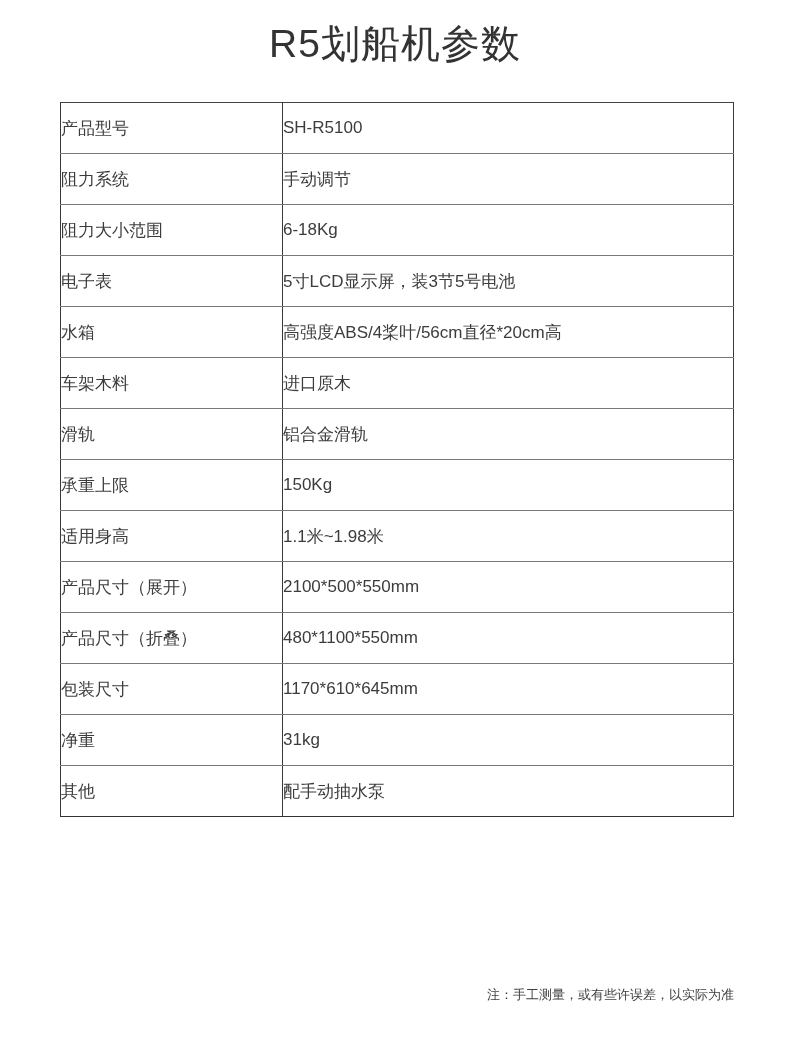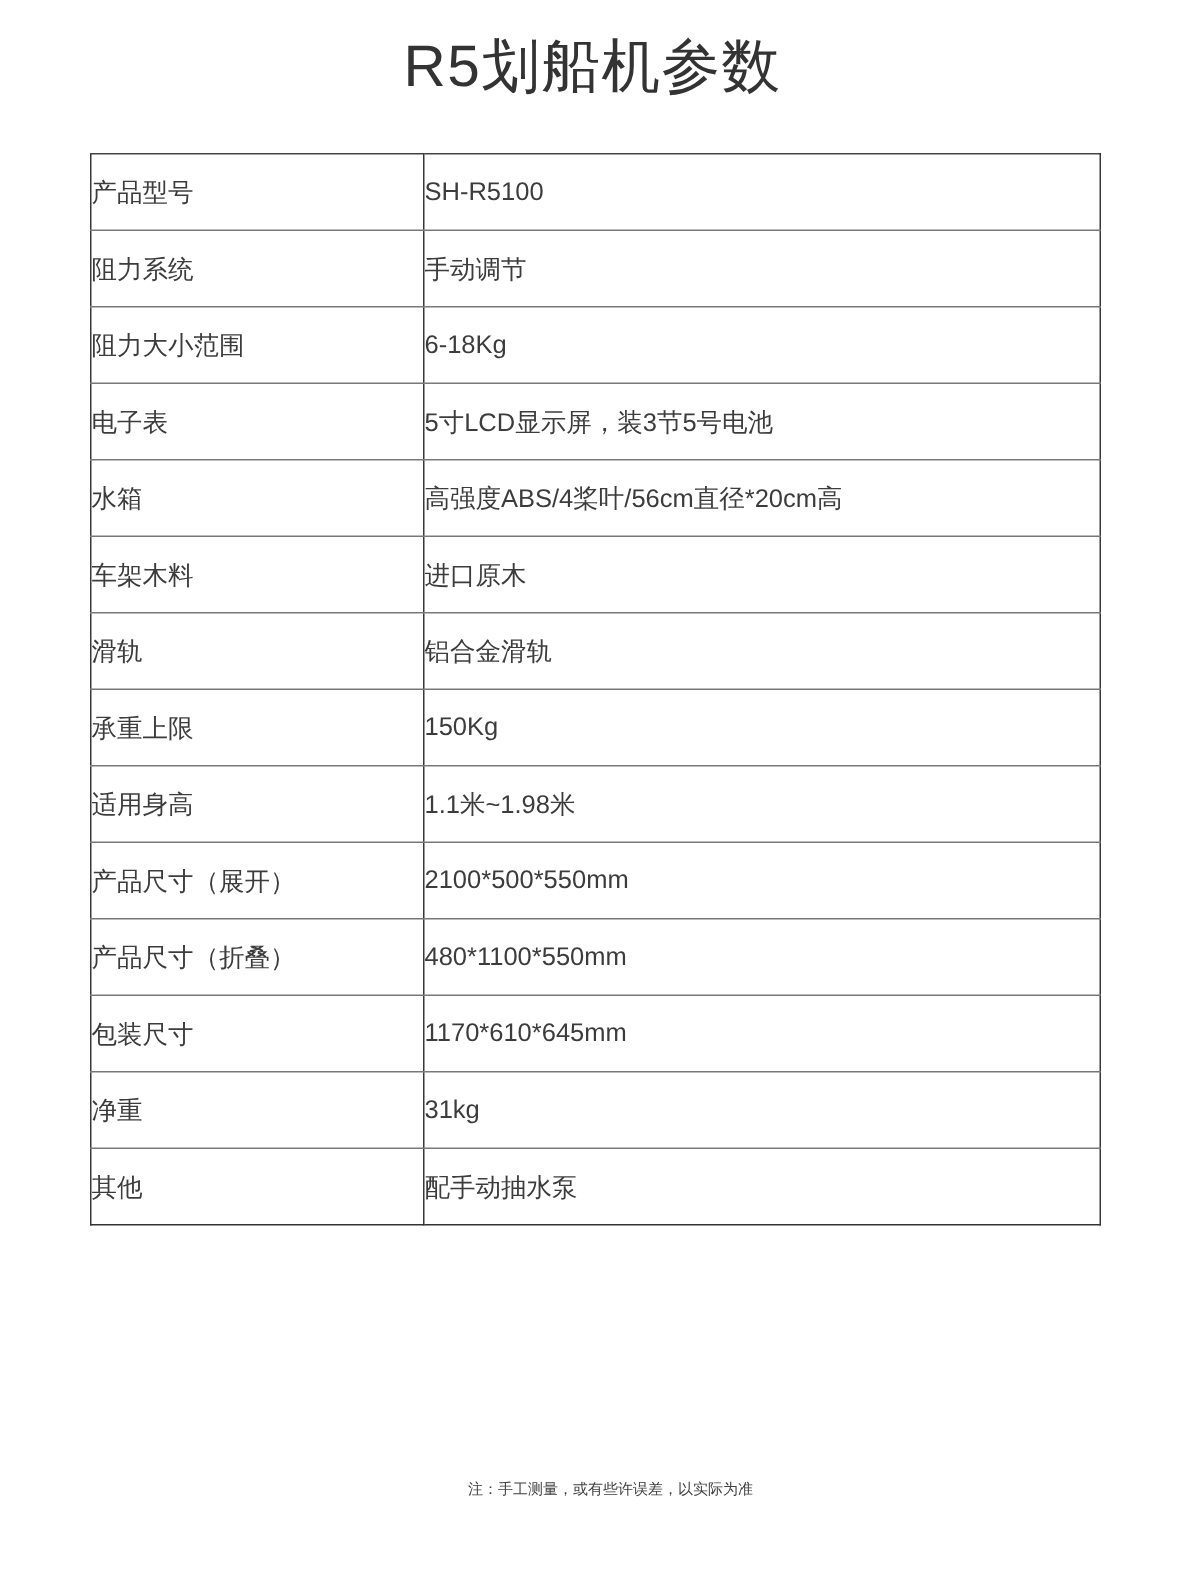--- a/index.html
+++ b/index.html
@@ -48,24 +48,23 @@
   .sublabel {
     font-size: 13px;
     color: #3c3c3c;
     margin-top: 1px;
     line-height: 1.1;
   }
   .footnote {
     position: absolute;
     top: 986px; left: 0;
     width: 734px;
-    text-align: center;
-    font-size: 10px;
+    text-align: right;
+    font-size: 13px;
     color: #404040;
-    margin-left: 40px;
   }
 </style>
 </head>
 <body>
 
 <h1 class="title">R5划船机参数</h1>
 
 <table class="spec-table">
   <tbody>
     <tr>

